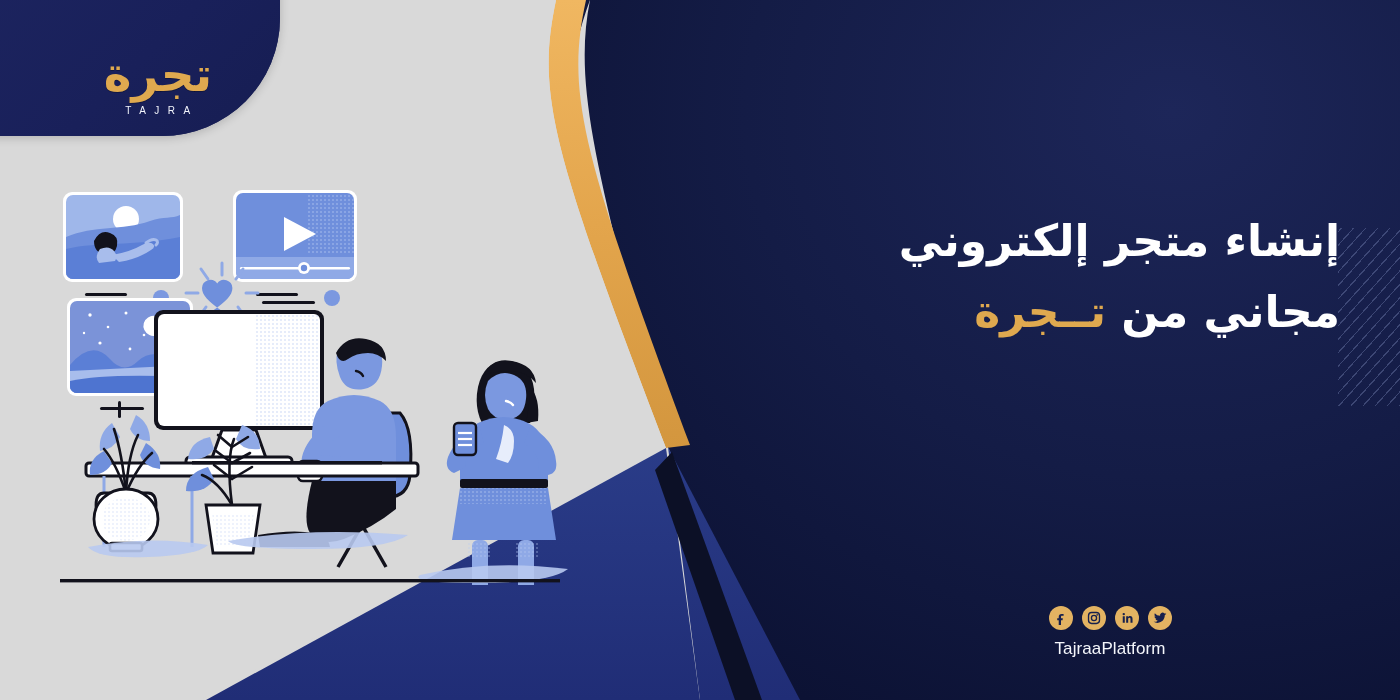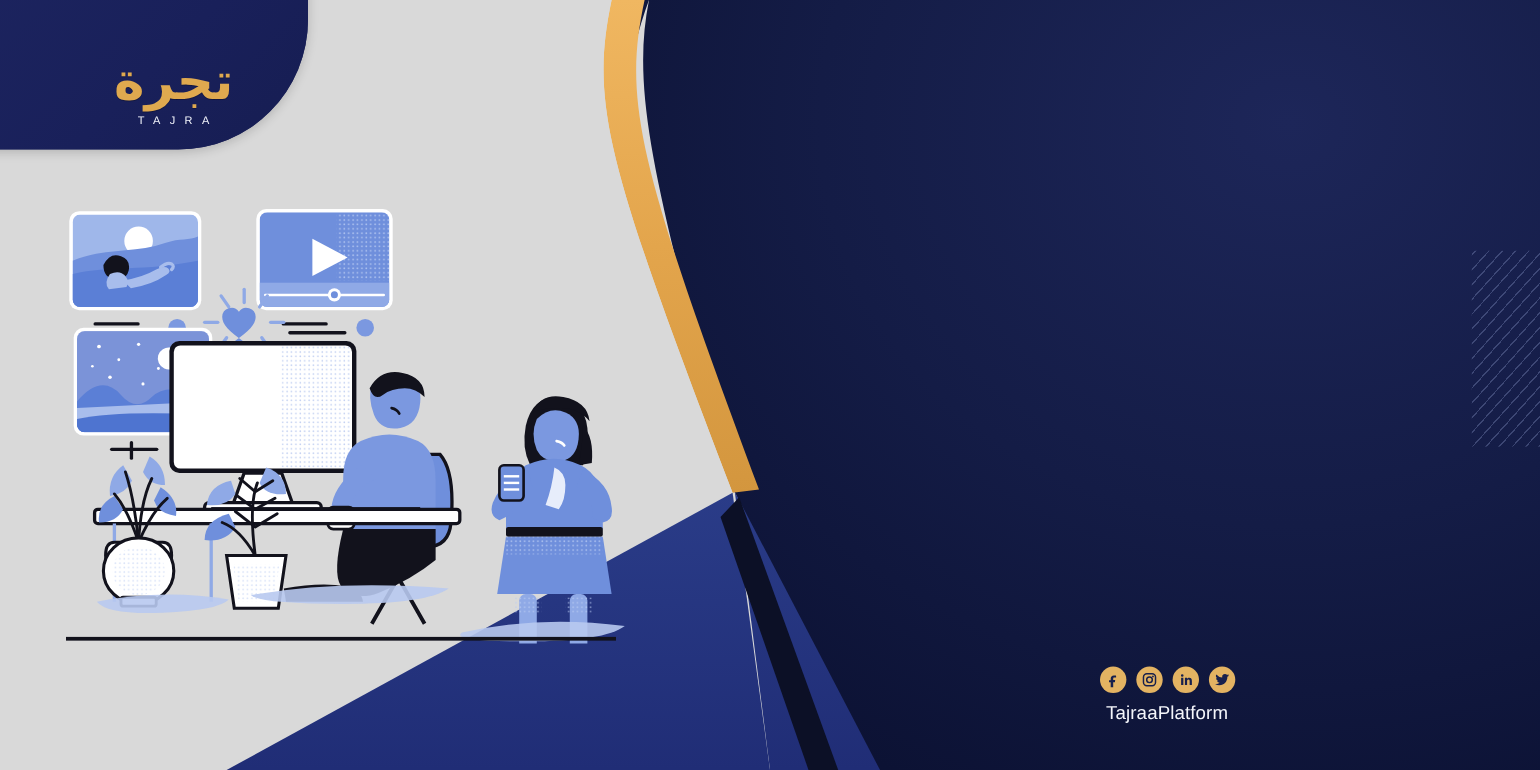--- a/index.html
+++ b/index.html
@@ -80,21 +80,21 @@
     font-weight:700;
     color:#ffffff;
     white-space:nowrap;
     font-family:"DejaVu Sans","Liberation Sans",sans-serif;
   }
   .hl-brand{color:#dfa94f;}
 
   
   #social{
     position:absolute;
-    left:998px; top:606px;
+    left:1047px; top:606px;
     width:126px;
     text-align:center;
   }
   .social-row{display:flex;gap:9px;justify-content:center;}
   .s-icon{
     width:24px;height:24px;border-radius:50%;
     background:#e3b362;
     display:flex;align-items:center;justify-content:center;
     cursor:pointer;
   }
@@ -155,20 +155,24 @@
 
   <div class="hatch"></div>
 
   <div id="logo-badge">
     <div class="logo-inner">
       <div class="logo-ar">تجرة</div>
       <div class="logo-latin">TAJRA</div>
     </div>
   </div>
 
+  <div id="headline">
+    <div class="hl-line">إنشاء متجر إلكتروني</div>
+    <div class="hl-line"><span>مجاني من </span><span class="hl-brand">تــجرة</span></div>
+  </div>
 
   <div id="social">
     <div class="social-row">
 
       <div class="s-icon">
         <svg width="14" height="14" viewBox="0 0 24 24" aria-hidden="true">
           <path fill="#17204d" d="M14.2 8.3h2.3V5.5c-.4-.05-1.8-.17-3.4-.17-3.4 0-5 2.1-5 5.1v2.1H5.5v3.2h2.6V24h3.9v-8.3h2.7l.4-3.2h-3.1v-1.8c0-1.4.3-2.4 1.2-2.4z"></path>
         </svg>
       </div>
 

